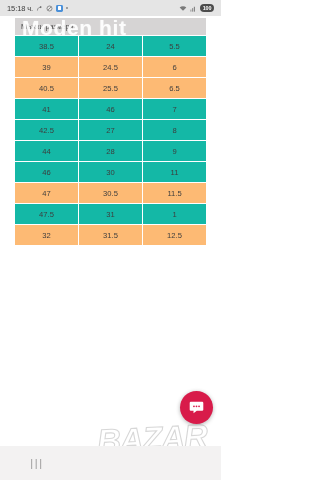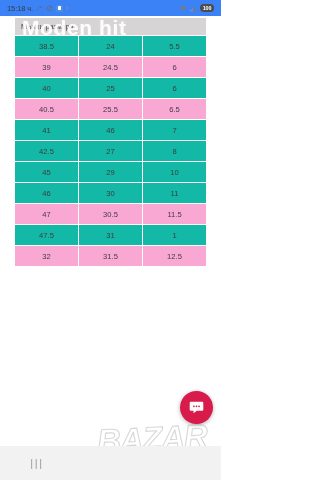--- a/index.html
+++ b/index.html
@@ -21,21 +21,21 @@
     background: #ffffff;
     overflow: hidden;
   }
 
   
   .statusbar {
     position: absolute;
     top: 0; left: 0;
     width: 221px;
     height: 16px;
-    background: #3b82f6;
+    background: #e5e5e5;
     display: flex;
     align-items: center;
     justify-content: space-between;
     padding: 0 7px;
     box-sizing: border-box;
     z-index: 40;
   }
   .sb-left {
     display: flex;
     align-items: center;
@@ -130,21 +130,21 @@
   }
   .size-table thead th {
     background: #d6d4d4;
     font-size: 7.2px;
     color: #404040;
     height: 17px;
     text-align: left;
     padding-left: 6px;
   }
   .size-table tbody tr.odd td  { background: #14b8a6; }
-  .size-table tbody tr.even td { background: #f9a8d4; text-align: center; }
+  .size-table tbody tr.even td { background: #fdba74; text-align: center; }
 
   
   .wm-moden {
     position: absolute;
     left: 22px;
     top: 16px;
     font-size: 21px;
     font-weight: bold;
     color: rgba(255,255,255,0.86);
     letter-spacing: 0.6px;
@@ -273,44 +273,39 @@
           <tr class="odd">
             <td>38.5</td>
             <td>24</td>
             <td>5.5</td>
           </tr>
           <tr class="even">
             <td>39</td>
             <td>24.5</td>
             <td>6</td>
           </tr>
-          <tr class="odd">
-            <td>40</td>
-            <td>25</td>
-            <td>6</td>
-          </tr>
           <tr class="even">
             <td>40.5</td>
             <td>25.5</td>
             <td>6.5</td>
           </tr>
           <tr class="odd">
             <td>41</td>
             <td>46</td>
             <td>7</td>
           </tr>
           <tr class="odd">
             <td>42.5</td>
             <td>27</td>
             <td>8</td>
           </tr>
           <tr class="odd">
-            <td>45</td>
-            <td>29</td>
-            <td>10</td>
+            <td>44</td>
+            <td>28</td>
+            <td>9</td>
           </tr>
           <tr class="odd">
             <td>46</td>
             <td>30</td>
             <td>11</td>
           </tr>
           <tr class="even">
             <td>47</td>
             <td>30.5</td>
             <td>11.5</td>

